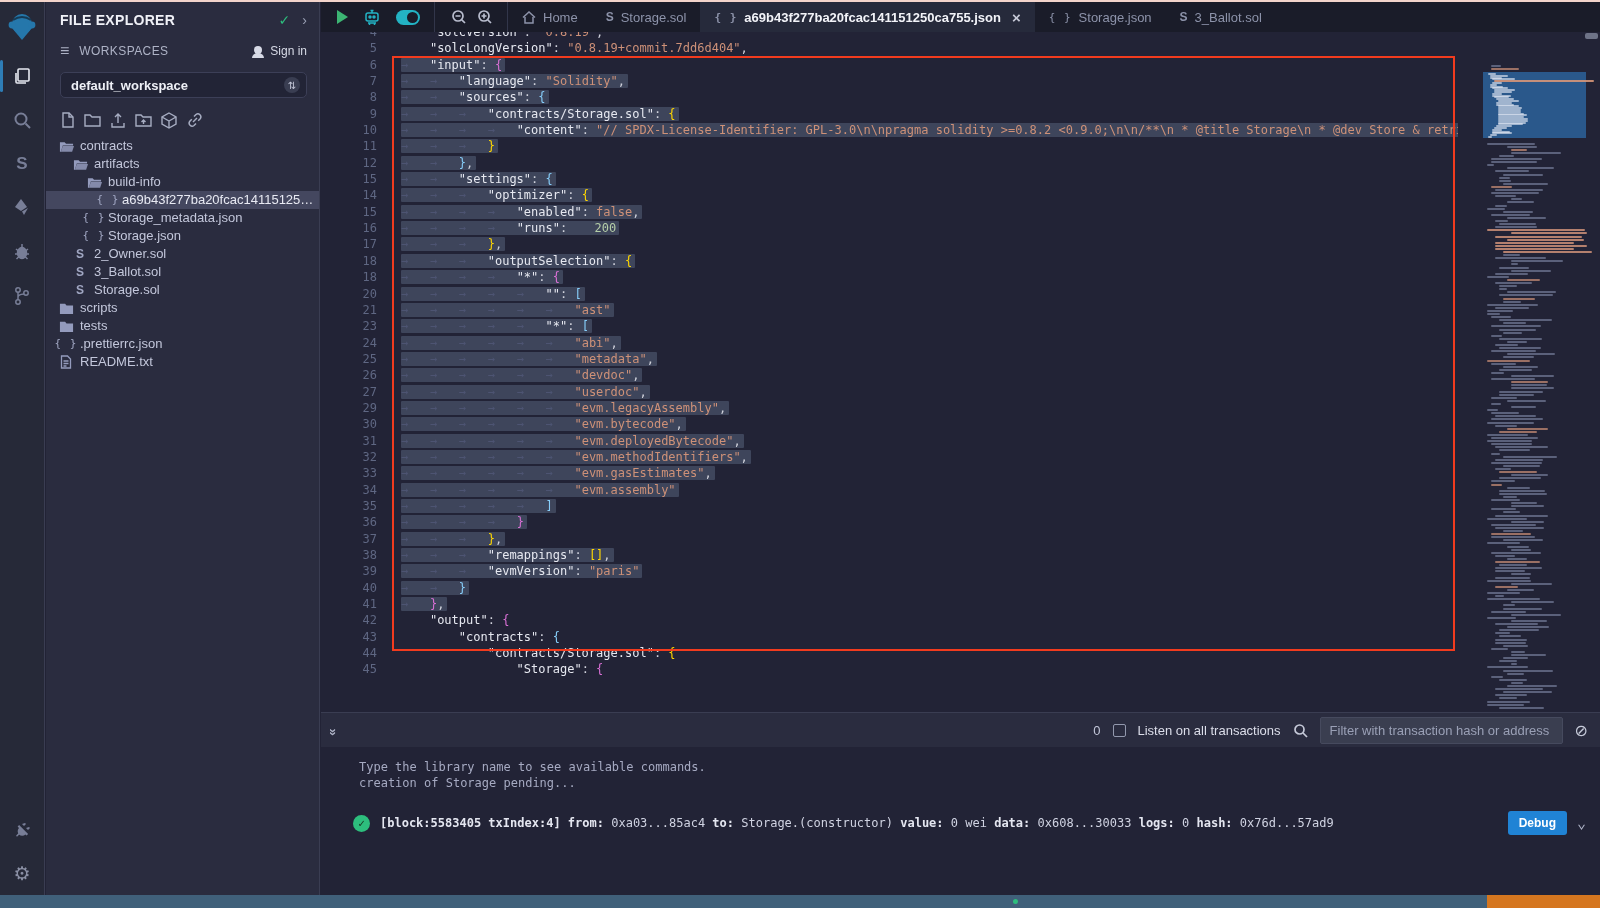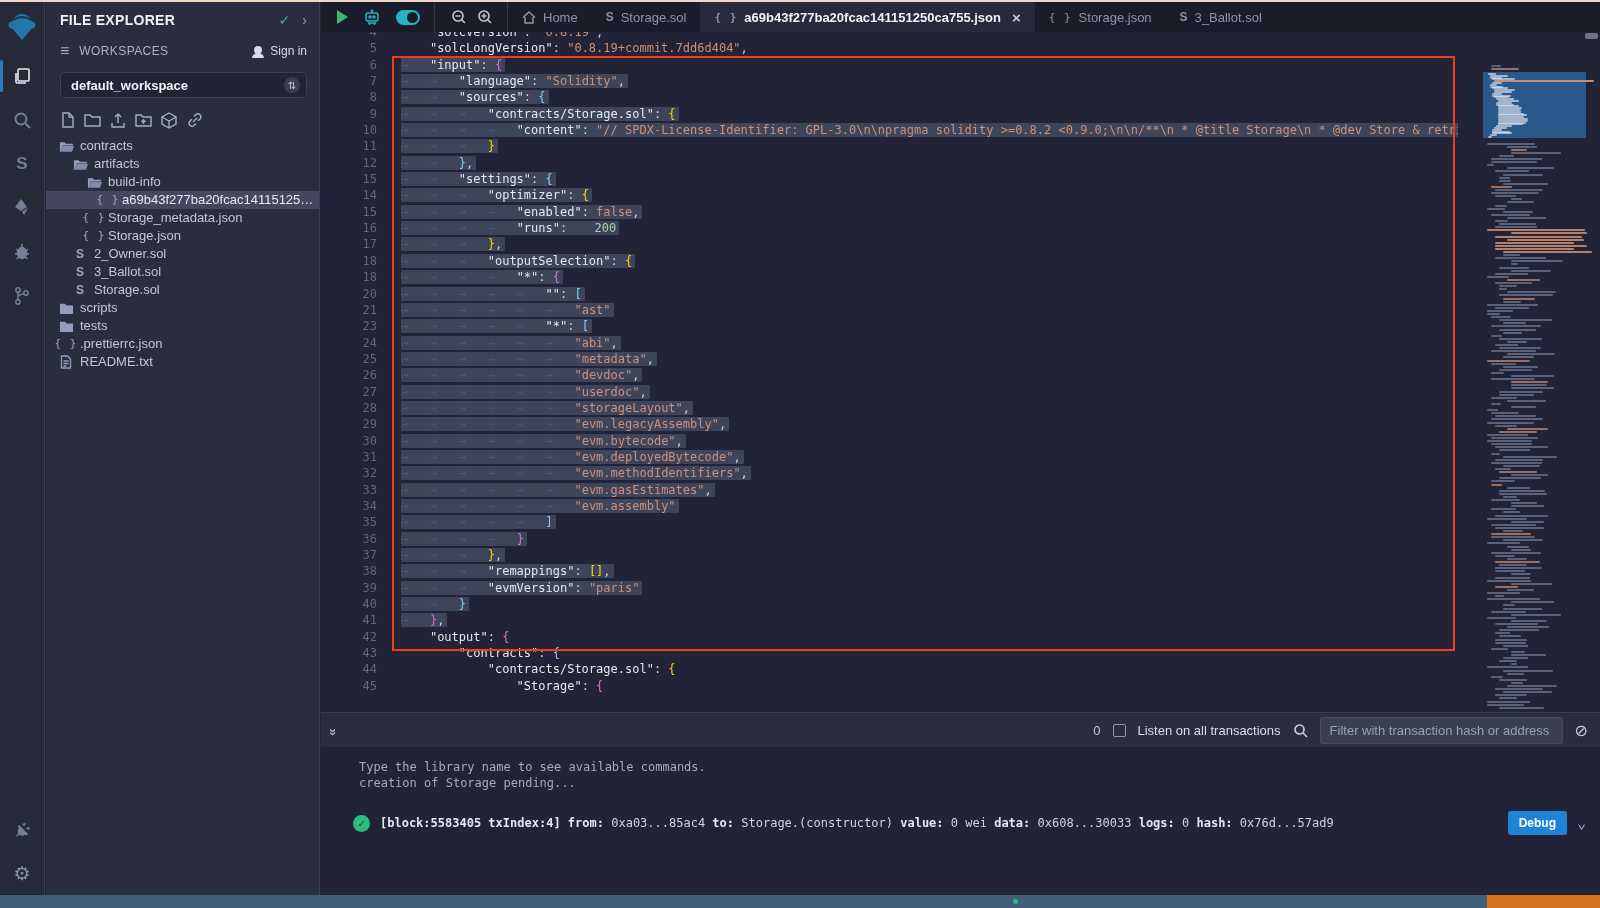--- a/index.html
+++ b/index.html
@@ -404,21 +404,20 @@
           <div class="cl"><span class="ln">17</span><span class="selbg"><span class="ws">→   </span><span class="ws">→   </span><span class="ws">→   </span><span class="tok-b1">}</span><span class="tok-p">,</span></span></div>
           <div class="cl"><span class="ln">18</span><span class="selbg"><span class="ws">→   </span><span class="ws">→   </span><span class="ws">→   </span><span class="tok-k">"outputSelection"</span><span class="tok-p">: </span><span class="tok-b1">{</span></span></div>
           <div class="cl"><span class="ln">18</span><span class="selbg"><span class="ws">→   </span><span class="ws">→   </span><span class="ws">→   </span><span class="ws">→   </span><span class="tok-k">"*"</span><span class="tok-p">: </span><span class="tok-b2">{</span></span></div>
           <div class="cl"><span class="ln">20</span><span class="selbg"><span class="ws">→   </span><span class="ws">→   </span><span class="ws">→   </span><span class="ws">→   </span><span class="ws">→   </span><span class="tok-k">""</span><span class="tok-p">: </span><span class="tok-b3">[</span></span></div>
           <div class="cl"><span class="ln">21</span><span class="selbg"><span class="ws">→   </span><span class="ws">→   </span><span class="ws">→   </span><span class="ws">→   </span><span class="ws">→   </span><span class="ws">→   </span><span class="tok-s">"ast"</span></span></div>
           <div class="cl"><span class="ln">23</span><span class="selbg"><span class="ws">→   </span><span class="ws">→   </span><span class="ws">→   </span><span class="ws">→   </span><span class="ws">→   </span><span class="tok-k">"*"</span><span class="tok-p">: </span><span class="tok-b3">[</span></span></div>
           <div class="cl"><span class="ln">24</span><span class="selbg"><span class="ws">→   </span><span class="ws">→   </span><span class="ws">→   </span><span class="ws">→   </span><span class="ws">→   </span><span class="ws">→   </span><span class="tok-s">"abi"</span><span class="tok-p">,</span></span></div>
           <div class="cl"><span class="ln">25</span><span class="selbg"><span class="ws">→   </span><span class="ws">→   </span><span class="ws">→   </span><span class="ws">→   </span><span class="ws">→   </span><span class="ws">→   </span><span class="tok-s">"metadata"</span><span class="tok-p">,</span></span></div>
           <div class="cl"><span class="ln">26</span><span class="selbg"><span class="ws">→   </span><span class="ws">→   </span><span class="ws">→   </span><span class="ws">→   </span><span class="ws">→   </span><span class="ws">→   </span><span class="tok-s">"devdoc"</span><span class="tok-p">,</span></span></div>
           <div class="cl"><span class="ln">27</span><span class="selbg"><span class="ws">→   </span><span class="ws">→   </span><span class="ws">→   </span><span class="ws">→   </span><span class="ws">→   </span><span class="ws">→   </span><span class="tok-s">"userdoc"</span><span class="tok-p">,</span></span></div>
-          <div class="cl"><span class="ln">28</span><span class="selbg"><span class="ws">→   </span><span class="ws">→   </span><span class="ws">→   </span><span class="ws">→   </span><span class="ws">→   </span><span class="ws">→   </span><span class="tok-s">"storageLayout"</span><span class="tok-p">,</span></span></div>
           <div class="cl"><span class="ln">29</span><span class="selbg"><span class="ws">→   </span><span class="ws">→   </span><span class="ws">→   </span><span class="ws">→   </span><span class="ws">→   </span><span class="ws">→   </span><span class="tok-s">"evm.legacyAssembly"</span><span class="tok-p">,</span></span></div>
           <div class="cl"><span class="ln">30</span><span class="selbg"><span class="ws">→   </span><span class="ws">→   </span><span class="ws">→   </span><span class="ws">→   </span><span class="ws">→   </span><span class="ws">→   </span><span class="tok-s">"evm.bytecode"</span><span class="tok-p">,</span></span></div>
           <div class="cl"><span class="ln">31</span><span class="selbg"><span class="ws">→   </span><span class="ws">→   </span><span class="ws">→   </span><span class="ws">→   </span><span class="ws">→   </span><span class="ws">→   </span><span class="tok-s">"evm.deployedBytecode"</span><span class="tok-p">,</span></span></div>
           <div class="cl"><span class="ln">32</span><span class="selbg"><span class="ws">→   </span><span class="ws">→   </span><span class="ws">→   </span><span class="ws">→   </span><span class="ws">→   </span><span class="ws">→   </span><span class="tok-s">"evm.methodIdentifiers"</span><span class="tok-p">,</span></span></div>
           <div class="cl"><span class="ln">33</span><span class="selbg"><span class="ws">→   </span><span class="ws">→   </span><span class="ws">→   </span><span class="ws">→   </span><span class="ws">→   </span><span class="ws">→   </span><span class="tok-s">"evm.gasEstimates"</span><span class="tok-p">,</span></span></div>
           <div class="cl"><span class="ln">34</span><span class="selbg"><span class="ws">→   </span><span class="ws">→   </span><span class="ws">→   </span><span class="ws">→   </span><span class="ws">→   </span><span class="ws">→   </span><span class="tok-s">"evm.assembly"</span></span></div>
           <div class="cl"><span class="ln">35</span><span class="selbg"><span class="ws">→   </span><span class="ws">→   </span><span class="ws">→   </span><span class="ws">→   </span><span class="ws">→   </span><span class="tok-b3">]</span></span></div>
           <div class="cl"><span class="ln">36</span><span class="selbg"><span class="ws">→   </span><span class="ws">→   </span><span class="ws">→   </span><span class="ws">→   </span><span class="tok-b2">}</span></span></div>
           <div class="cl"><span class="ln">37</span><span class="selbg"><span class="ws">→   </span><span class="ws">→   </span><span class="ws">→   </span><span class="tok-b1">}</span><span class="tok-p">,</span></span></div>
           <div class="cl"><span class="ln">38</span><span class="selbg"><span class="ws">→   </span><span class="ws">→   </span><span class="ws">→   </span><span class="tok-k">"remappings"</span><span class="tok-p">: </span><span class="tok-b1">[]</span><span class="tok-p">,</span></span></div>

